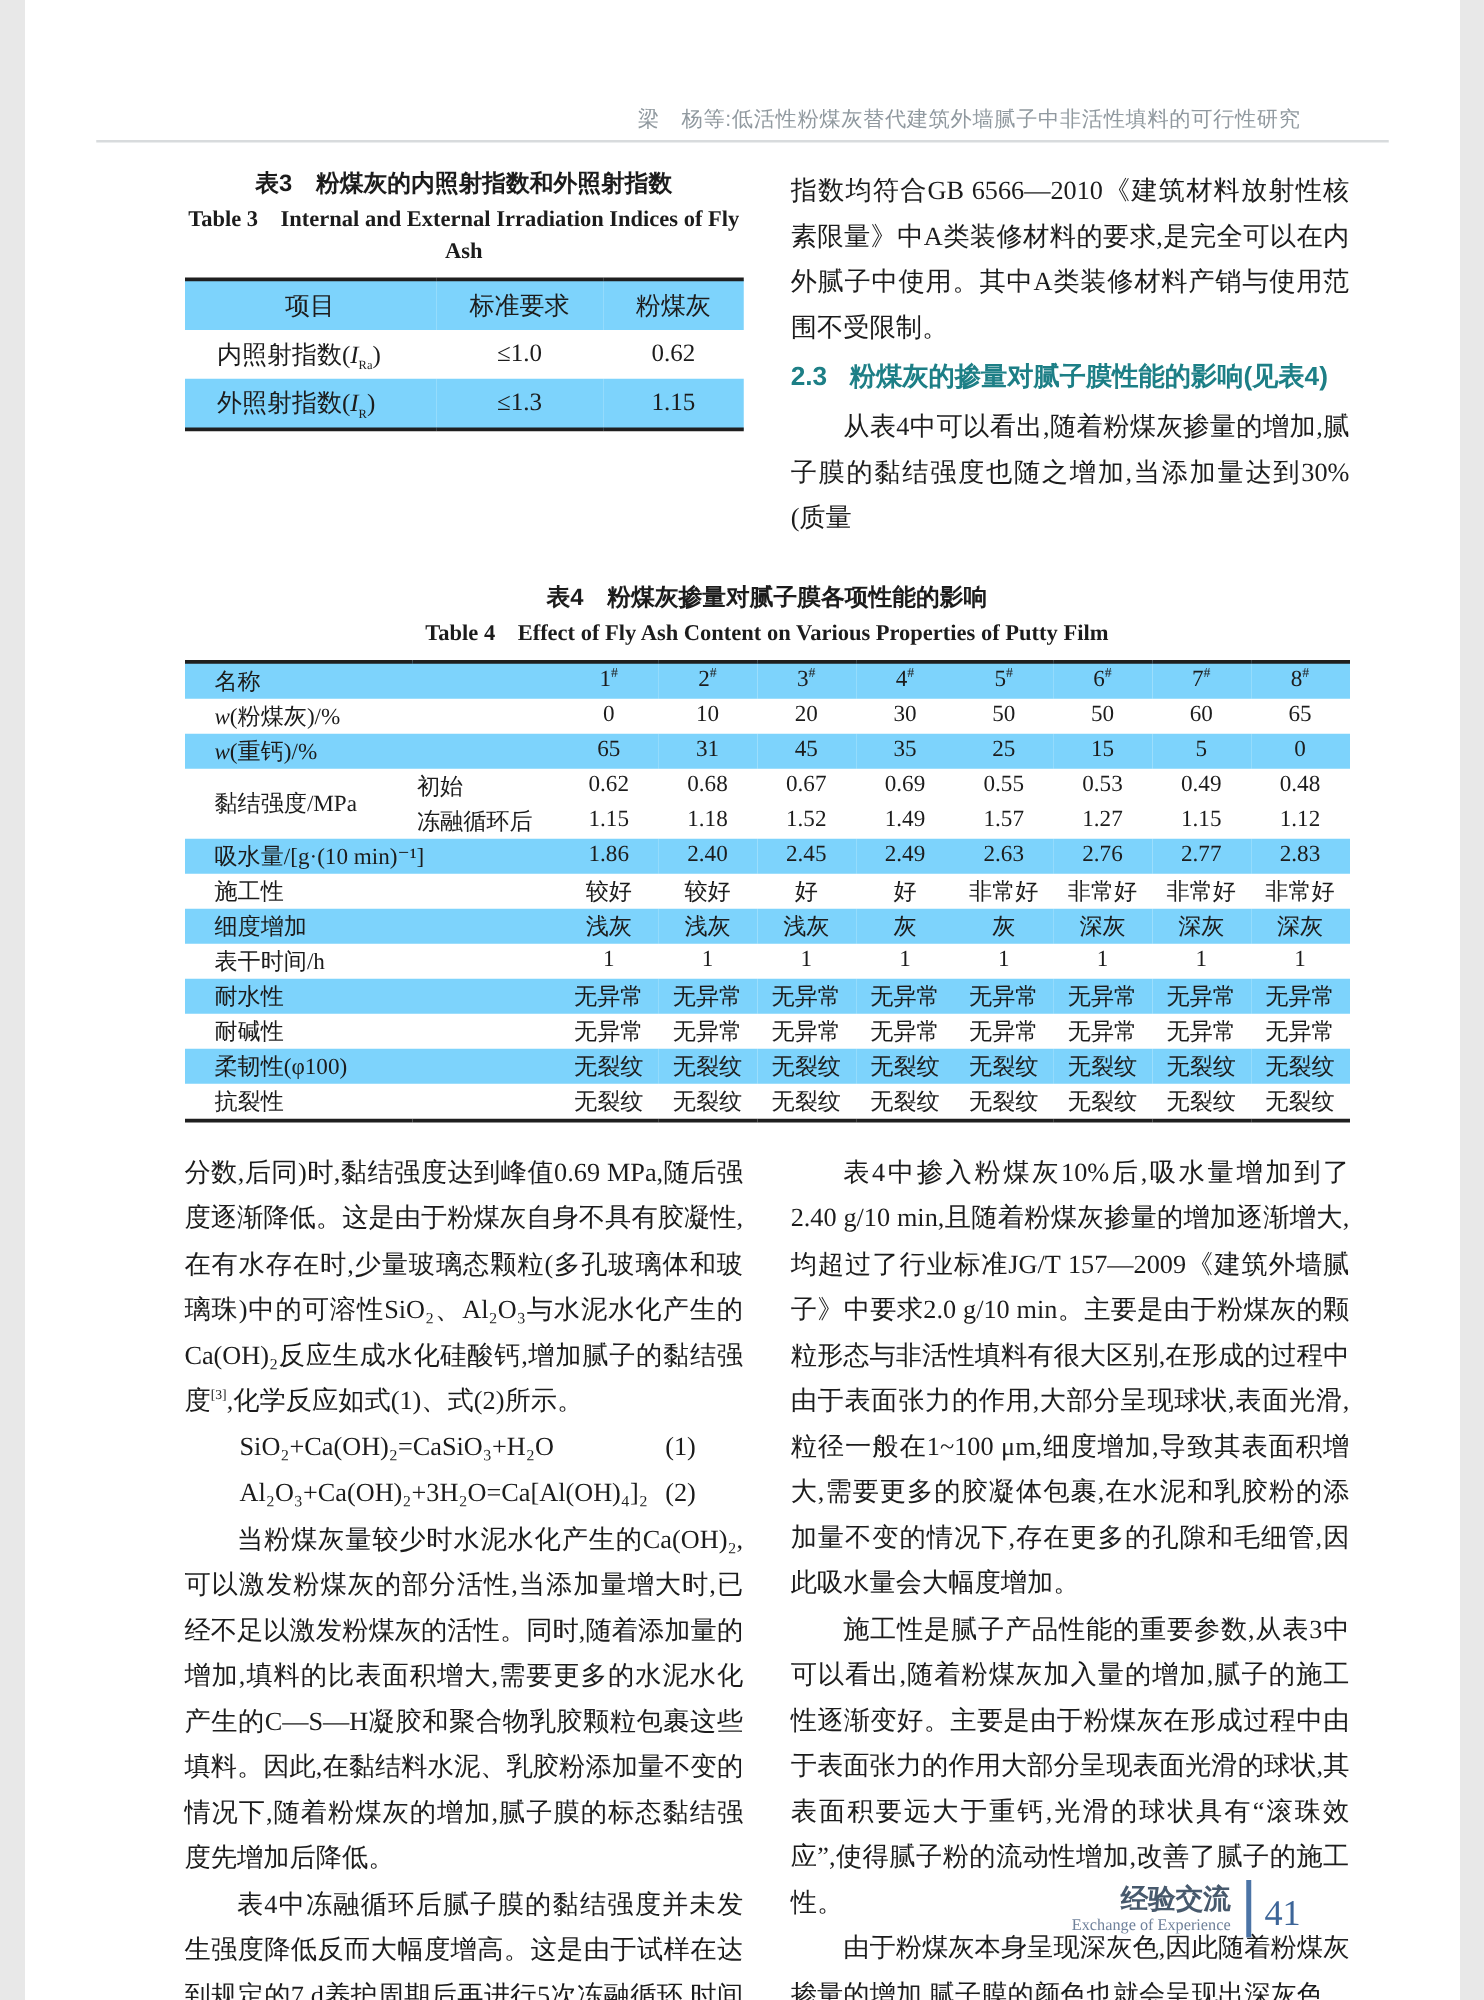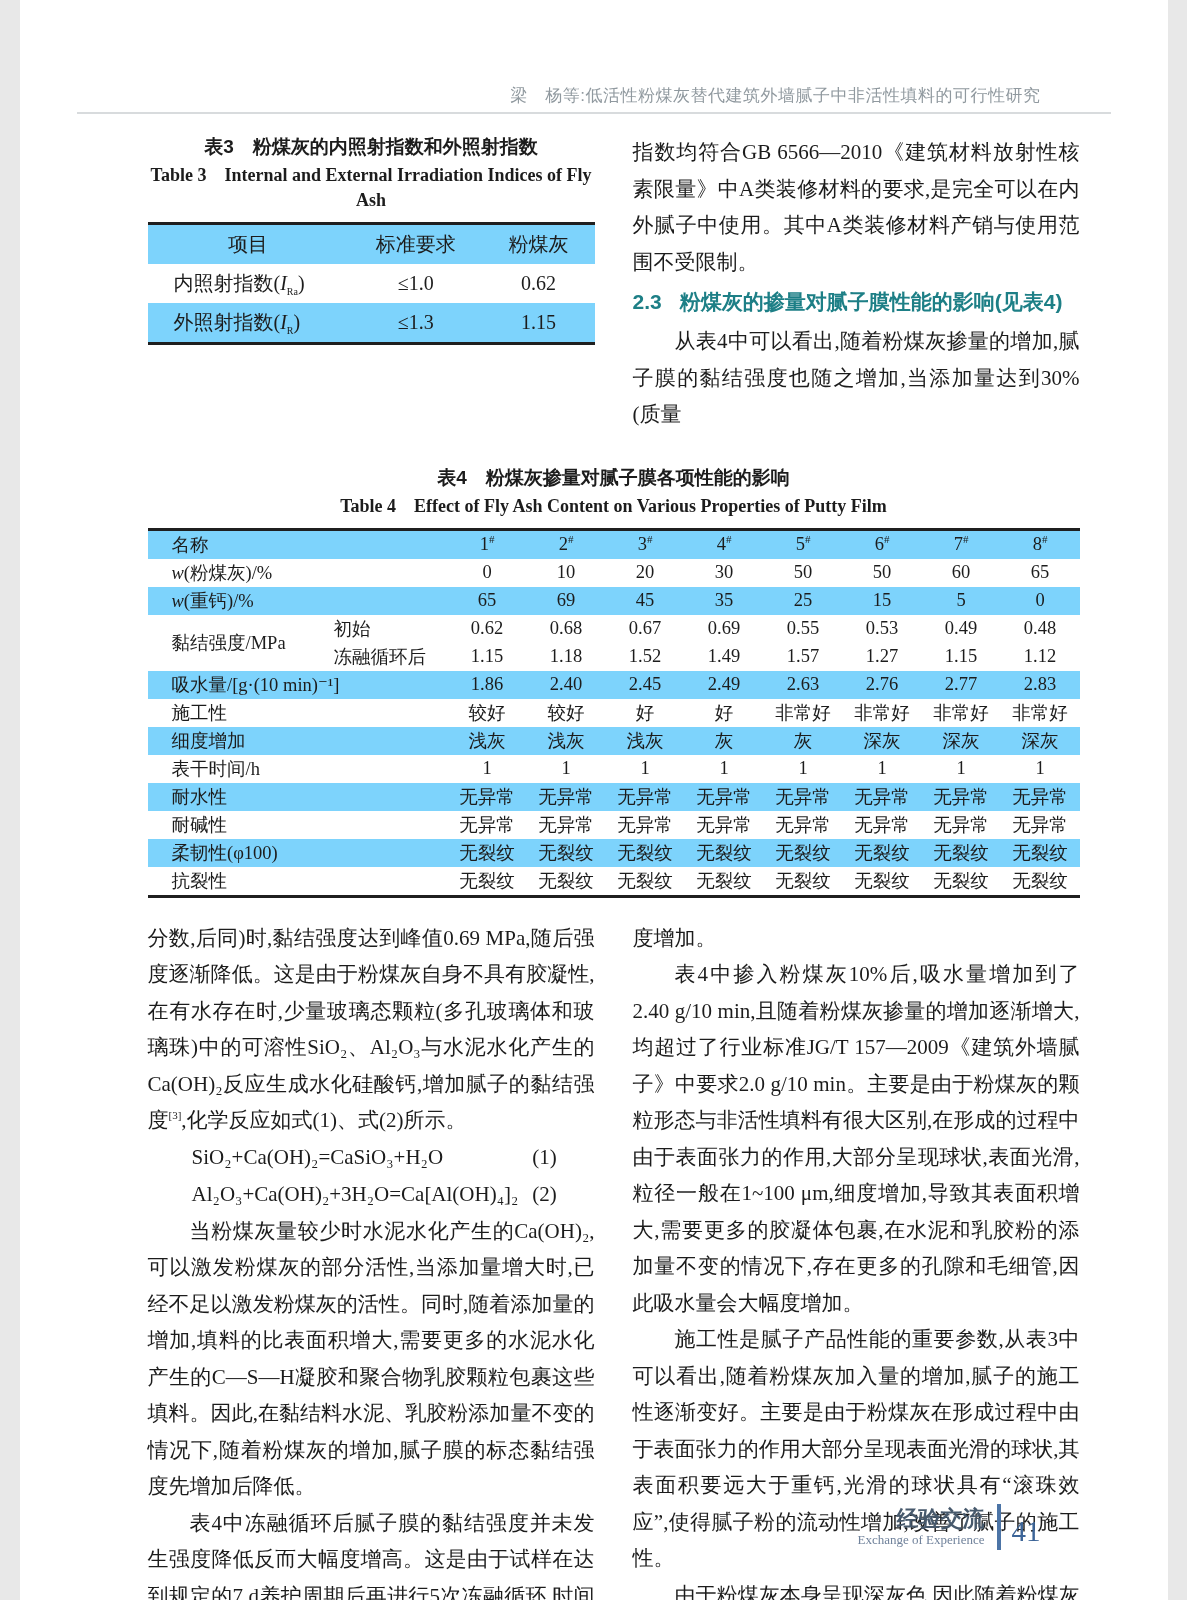--- a/index.html
+++ b/index.html
@@ -136,21 +136,21 @@
               <td>20</td>
               <td>30</td>
               <td>50</td>
               <td>50</td>
               <td>60</td>
               <td>65</td>
             </tr>
             <tr class="shade">
               <td class="lbl" colspan="2"><i>w</i>(重钙)/%</td>
               <td>65</td>
-              <td>69</td>
+              <td>31</td>
               <td>45</td>
               <td>35</td>
               <td>25</td>
               <td>15</td>
               <td>5</td>
               <td>0</td>
             </tr>
             <tr>
               <td class="lbl" rowspan="2">黏结强度/MPa</td>
               <td class="sub-lbl">初始</td>
@@ -274,21 +274,20 @@
             <span>(1)</span>
           </div>
         <div class="eq">
             <span>Al₂O₃+Ca(OH)₂+3H₂O=Ca[Al(OH)₄]₂</span>
             <span>(2)</span>
           </div>
         <p class="para ind">当粉煤灰量较少时水泥水化产生的Ca(OH)₂,可以激发粉煤灰的部分活性,当添加量增大时,已经不足以激发粉煤灰的活性。同时,随着添加量的增加,填料的比表面积增大,需要更多的水泥水化产生的C—S—H凝胶和聚合物乳胶颗粒包裹这些填料。因此,在黏结料水泥、乳胶粉添加量不变的情况下,随着粉煤灰的增加,腻子膜的标态黏结强度先增加后降低。</p>
         <p class="para ind">表4中冻融循环后腻子膜的黏结强度并未发生强度降低反而大幅度增高。这是由于试样在达到规定的7 d养护周期后再进行5次冻融循环,时间增加,水泥龄期的增加强度逐渐增强。在冻融循环过程中试样存在浸水过程,水分子会浸入腻子的毛细孔结构水的存在会更有利于水泥水化反应持续进行。同时由于(50±2)℃热烘3 h的过程中,高温高湿的环境更有利于水泥、粉煤灰水化反应的进行。最终导致腻子膜在5次冻融循环后的强度相比于标态下的黏结强度大幅</p>
       </div>
       <div class="top-col">
-        <p class="para">度增加。</p>
         <p class="para ind">表4中掺入粉煤灰10%后,吸水量增加到了2.40 g/10 min,且随着粉煤灰掺量的增加逐渐增大,均超过了行业标准JG/T 157—2009《建筑外墙腻子》中要求2.0 g/10 min。主要是由于粉煤灰的颗粒形态与非活性填料有很大区别,在形成的过程中由于表面张力的作用,大部分呈现球状,表面光滑,粒径一般在1~100 μm,细度增加,导致其表面积增大,需要更多的胶凝体包裹,在水泥和乳胶粉的添加量不变的情况下,存在更多的孔隙和毛细管,因此吸水量会大幅度增加。</p>
         <p class="para ind">施工性是腻子产品性能的重要参数,从表3中可以看出,随着粉煤灰加入量的增加,腻子的施工性逐渐变好。主要是由于粉煤灰在形成过程中由于表面张力的作用大部分呈现表面光滑的球状,其表面积要远大于重钙,光滑的球状具有“滚珠效应”,使得腻子粉的流动性增加,改善了腻子的施工性。</p>
         <p class="para ind">由于粉煤灰本身呈现深灰色,因此随着粉煤灰掺量的增加,腻子膜的颜色也就会呈现出深灰色。随着粉煤灰掺量的增加,腻子膜的耐水性、耐碱性均无异常,柔韧性、初期干燥抗裂性均无裂纹。</p>
 
       </div>
     </div>
 
   </div>
 
   <div class="footer">

